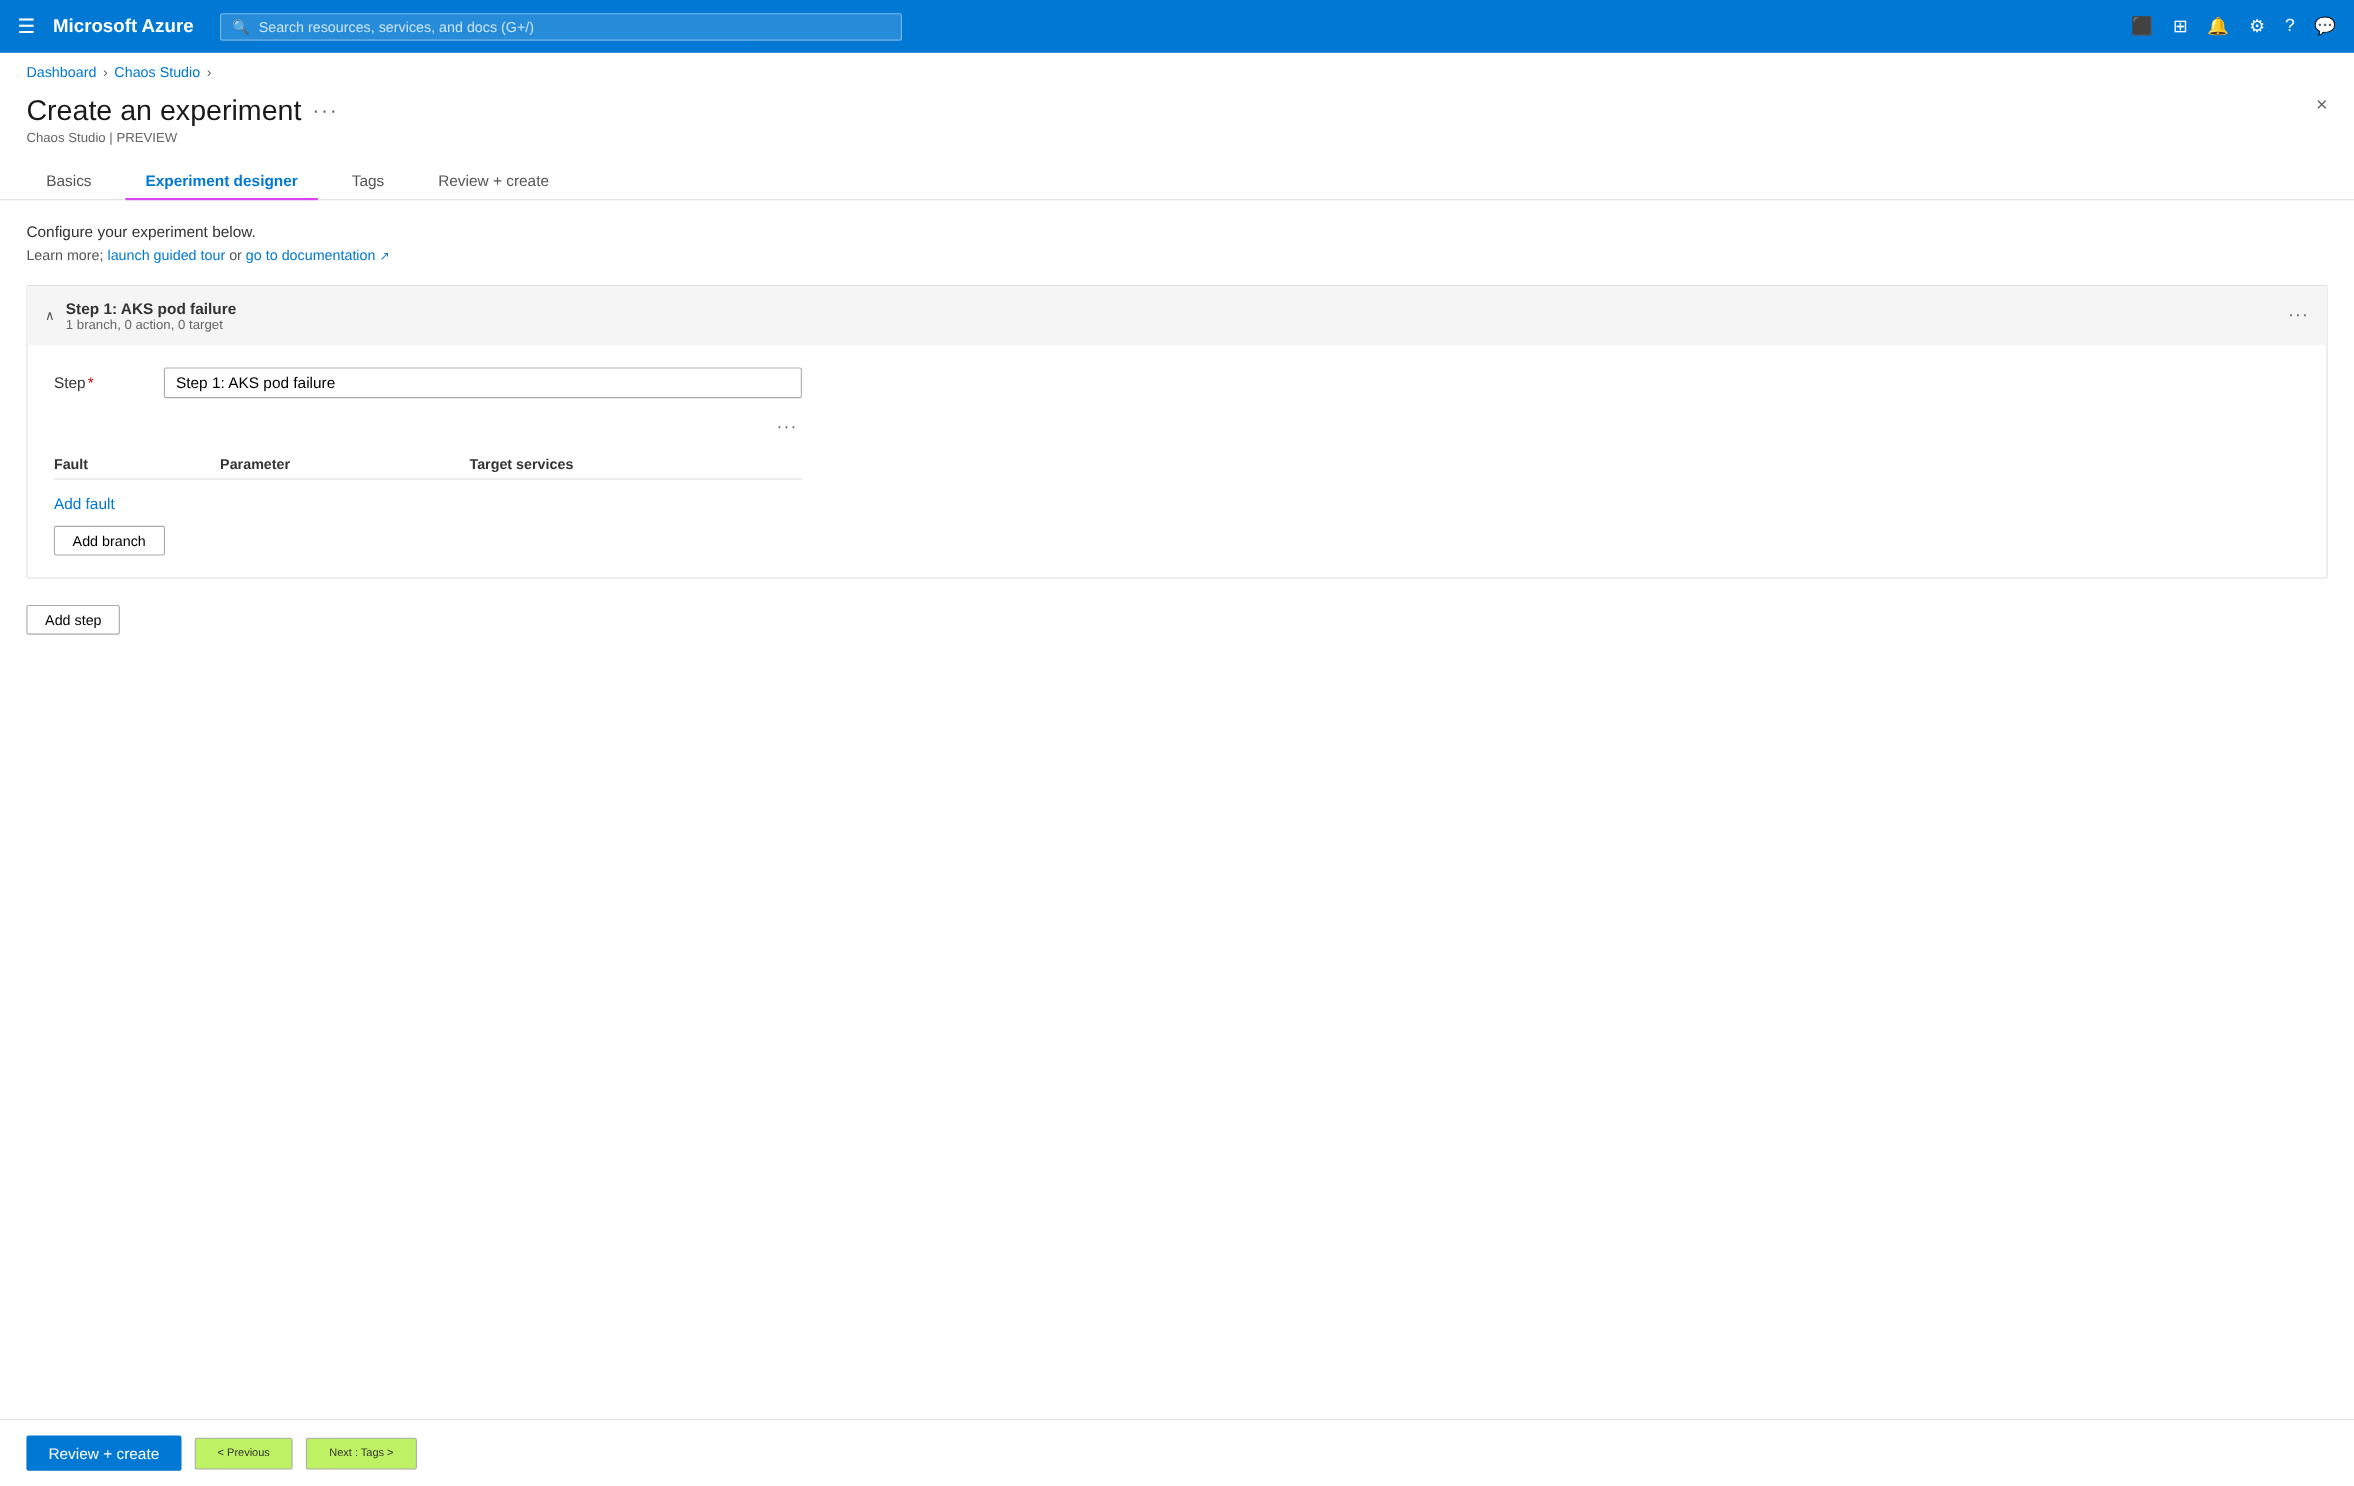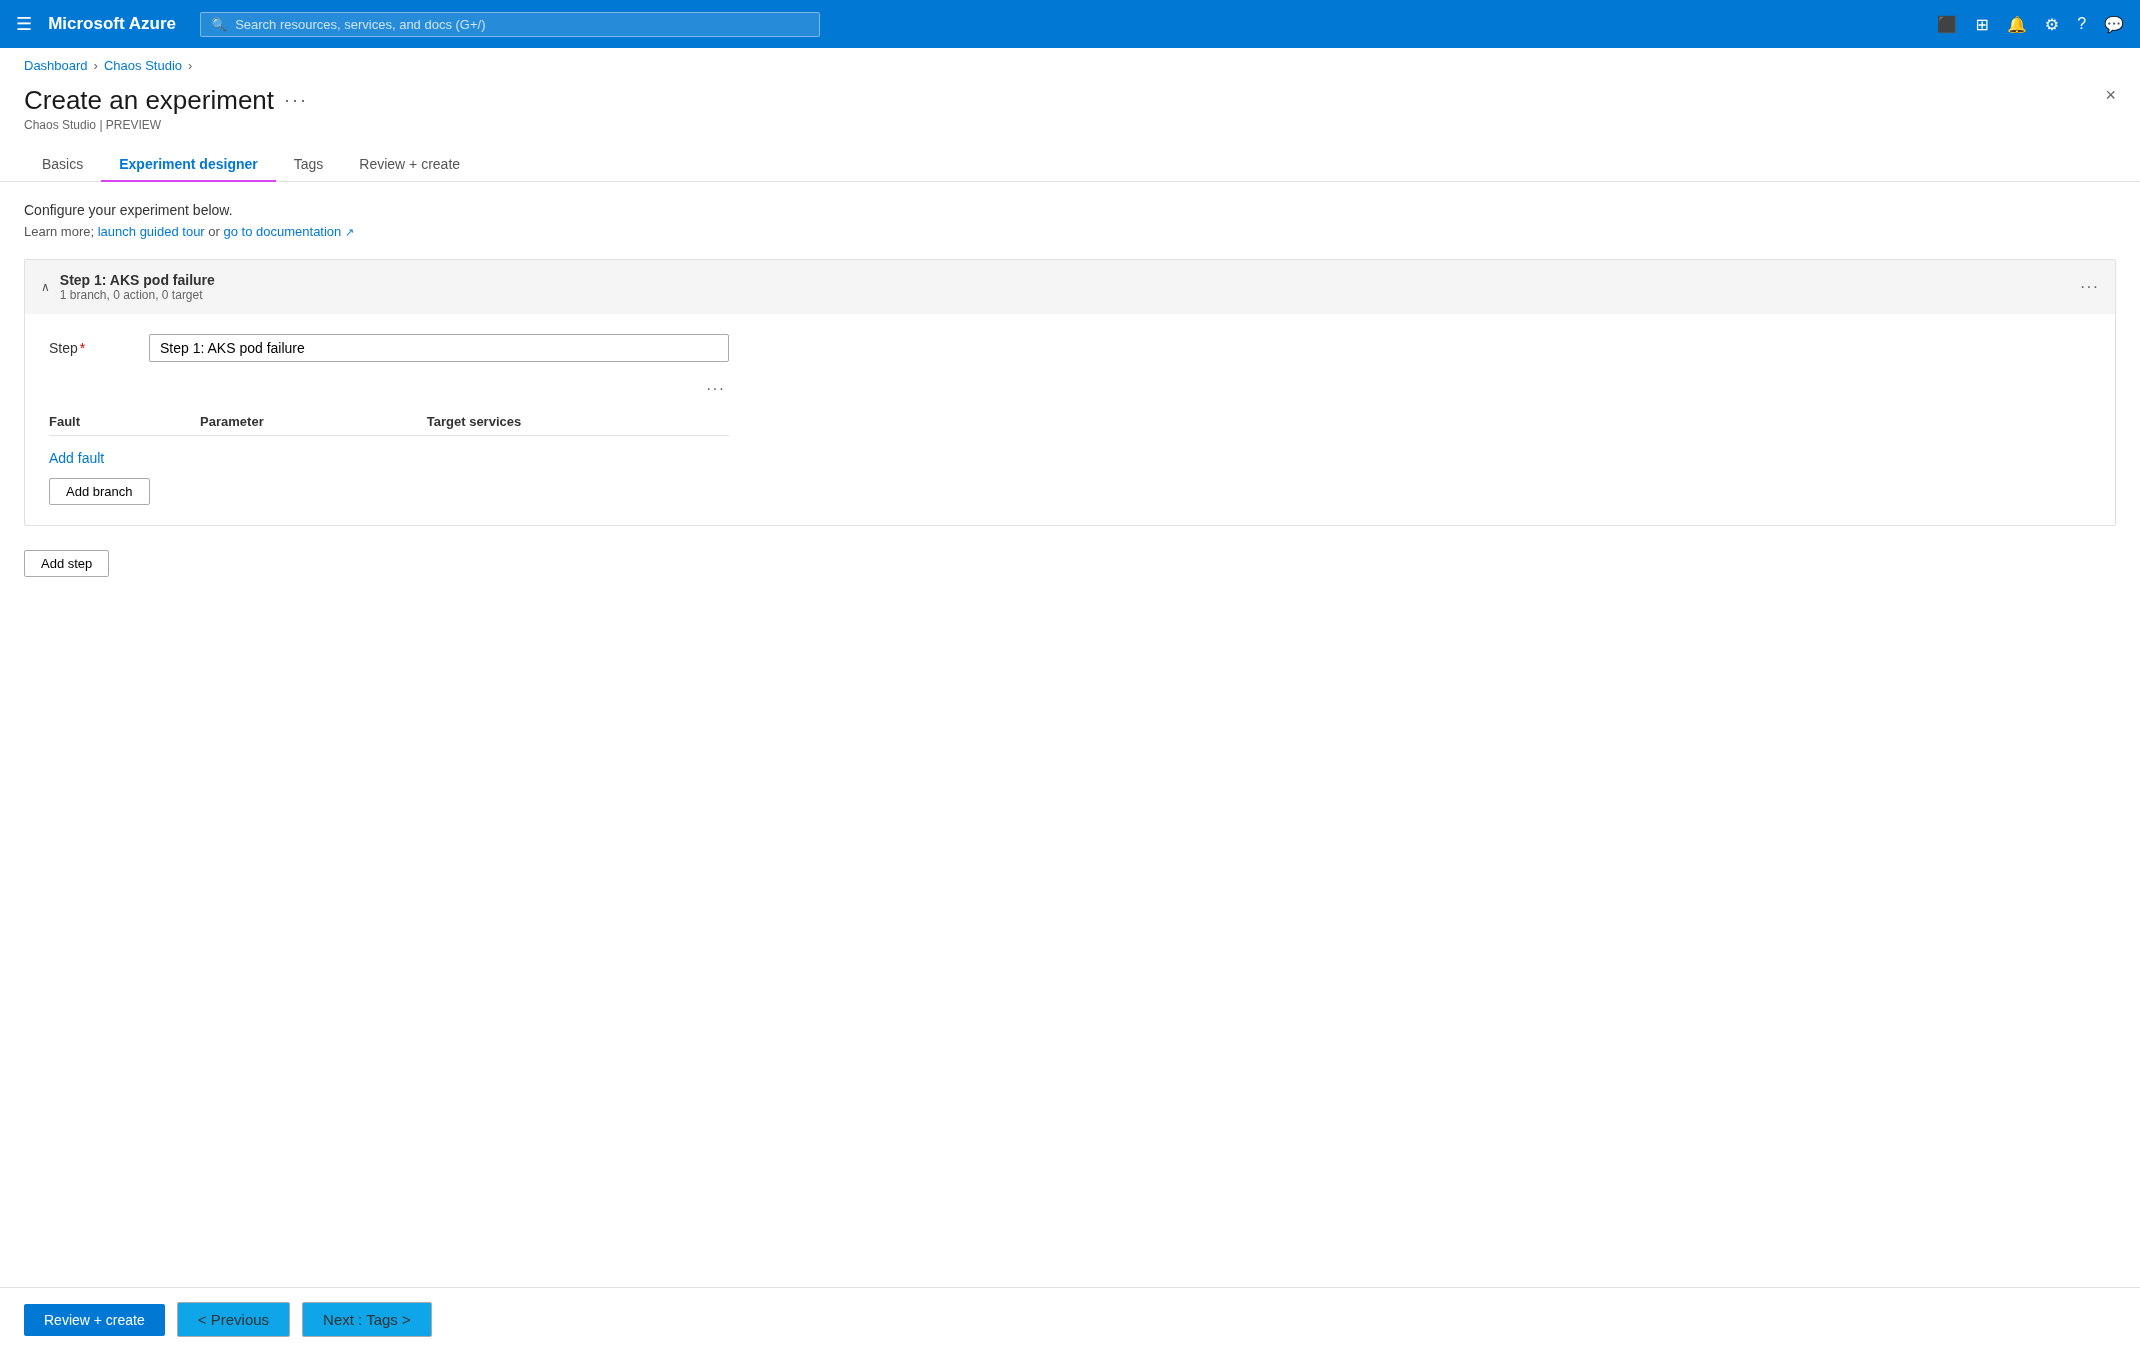--- a/index.html
+++ b/index.html
@@ -54,21 +54,21 @@
     .page-title-area { }
     .page-title { font-size: 26px; font-weight: 300; color: #1a1a1a; display: flex; align-items: center; gap: 10px; }
     .page-subtitle { font-size: 12px; color: #666; margin-top: 2px; }
     .page-close { font-size: 18px; color: #666; cursor: pointer; background: none; border: none; }
 
     
     .tabs {
       display: flex;
       padding: 16px 24px 0;
       border-bottom: 1px solid #e0e0e0;
-      gap: 0;
+      gap: 13px;
     }
     .tab {
       padding: 8px 18px;
       cursor: pointer;
       font-size: 14px;
       color: #555;
       border-bottom: 2px solid transparent;
       margin-bottom: -1px;
     }
     .tab.active {
@@ -197,25 +197,25 @@
     .btn-primary {
       background: #0078d4;
       color: #fff;
       border: none;
       padding: 8px 20px;
       font-size: 14px;
       cursor: pointer;
       border-radius: 2px;
     }
     .btn-secondary {
-      background: #0ea5e9;
+      background: #bef264;
       color: #333;
       border: 1px solid #aaa;
       padding: 8px 20px;
-      font-size: 15px;
+      font-size: 10px;
       cursor: pointer;
       border-radius: 2px;
     }
 
     .ellipsis-btn {
       background: none;
       border: none;
       cursor: pointer;
       font-size: 18px;
       color: #555;

